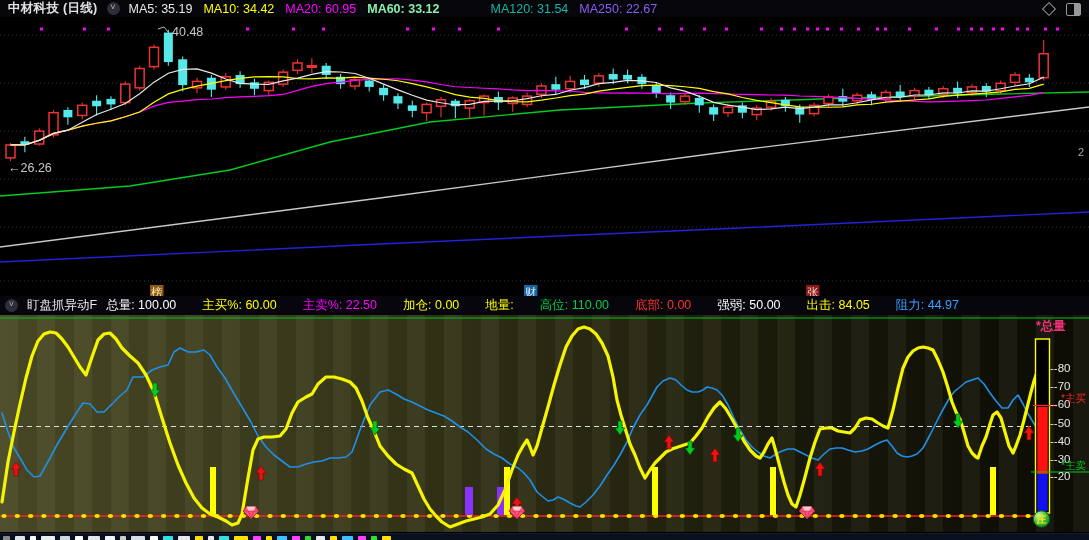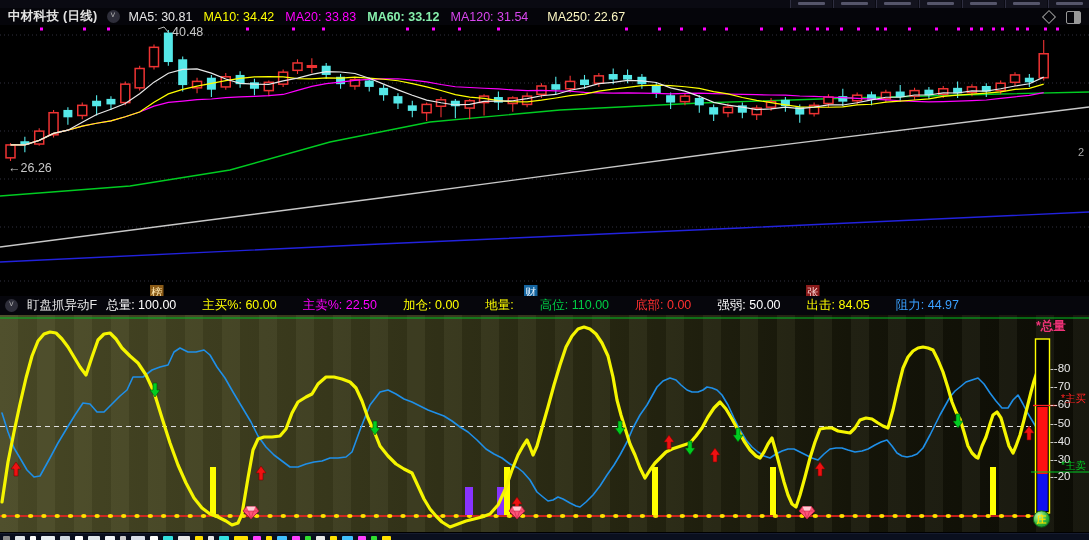--- a/index.html
+++ b/index.html
@@ -2,21 +2,21 @@
 <html><head>
 <meta charset="utf-8">
 <style>
   html,body{margin:0;padding:0;background:#000;}
   .screen{position:relative;width:1089px;height:540px;background:#000;overflow:hidden;
           font-family:"Liberation Sans",sans-serif;}
   svg{position:absolute;left:0;top:0;z-index:1;}
   .topstrip{position:absolute;top:0;left:0;width:1089px;height:8px;background:#0a0a12;z-index:3;}
   .topstrip .seg{position:absolute;top:0;height:8px;width:41px;border-left:1px solid #2e2e40;background:#13131e;}
   .topstrip .seg i{display:block;margin:2px 7px 0 7px;height:3px;background:#55556a;border-radius:1px;}
-  .topbar{position:absolute;top:8px;left:0;width:1089px;height:17px;background:#05050a;z-index:3;
+  .topbar{position:absolute;top:0;left:0;width:1089px;height:17px;background:#05050a;z-index:3;
           display:flex;align-items:center;gap:9px;padding-left:8px;box-sizing:border-box;font-size:12.5px;}
   .sym{color:#e2e2e2;font-weight:bold;letter-spacing:.3px;white-space:nowrap;}
   .chev{width:13px;height:13px;border-radius:50%;background:#2e2e3a;color:#b5b5b5;font-size:9px;
         line-height:10px;text-align:center;flex:0 0 auto;}
   .ma-list span{margin-right:11px;white-space:nowrap;}
   .tb-icons{position:absolute;right:8px;top:2px;display:flex;gap:12px;align-items:center;height:14px;}
   .dia{width:8px;height:8px;border:1.2px solid #999;transform:rotate(45deg);}
   .panelic{width:13px;height:11px;border:1.2px solid #999;border-radius:2px;
            background:linear-gradient(to right,transparent 50%,#999 50%);}
   .indhdr{position:absolute;top:296px;left:0;width:1089px;height:19px;background:#06060c;z-index:3;
@@ -52,21 +52,21 @@
         <i></i>
       </span>
       <span class="seg" style="left: 1048px;">
         <i></i>
       </span>
     </div>
 
   <div class="topbar">
     <span class="sym">中材科技 (日线)</span>
     <span class="chev">˅</span>
-    <span class="ma-list" id="ma-list"><span style="color: rgb(232, 232, 232);">MA5: 30.81</span><span style="color: rgb(255, 255, 0); text-align: right;">MA10: 34.42</span><span style="color: rgb(255, 0, 255);">MA20: 33.83</span><span style="color: #86efac; font-weight: bold;">MA60: 33.12</span><span style="color: #d946ef;">MA120: 31.54</span><span style="color: #fef9c3; margin-left: 8px;">MA250: 22.67</span></span>
+    <span class="ma-list" id="ma-list"><span style="color: rgb(232, 232, 232);">MA5: 35.19</span><span style="color: rgb(255, 255, 0); text-align: right;">MA10: 34.42</span><span style="color: rgb(255, 0, 255);">MA20: 60.95</span><span style="color: #86efac; font-weight: bold;">MA60: 33.12</span><span style="color: #14b8a6; margin-left: 40px;">MA120: 31.54</span><span style="color: #8b5cf6;">MA250: 22.67</span></span>
     <span class="tb-icons">
       <i class="dia"></i>
       <i class="panelic"></i>
     </span>
   </div>
 
   <div class="indhdr">
     <span class="chev">˅</span>
     <span class="indname">盯盘抓异动F</span>
     <span class="ind-list" id="ind-list"><span style="color: rgb(255, 255, 255);">总量: 100.00</span><span style="color: rgb(255, 255, 0);">主买%: 60.00</span><span style="color: rgb(255, 0, 255);">主卖%: 22.50</span><span style="color: rgb(255, 255, 0);">加仓: 0.00</span><span style="color: rgb(255, 255, 0);">地量:</span><span style="color: rgb(0, 204, 68);">高位: 110.00</span><span style="color: rgb(255, 48, 48);">底部: 0.00</span><span style="color: rgb(255, 255, 255);">强弱: 50.00</span><span style="color: rgb(255, 255, 0);">出击: 84.05</span><span style="color: rgb(58, 160, 255);">阻力: 44.97</span></span>

